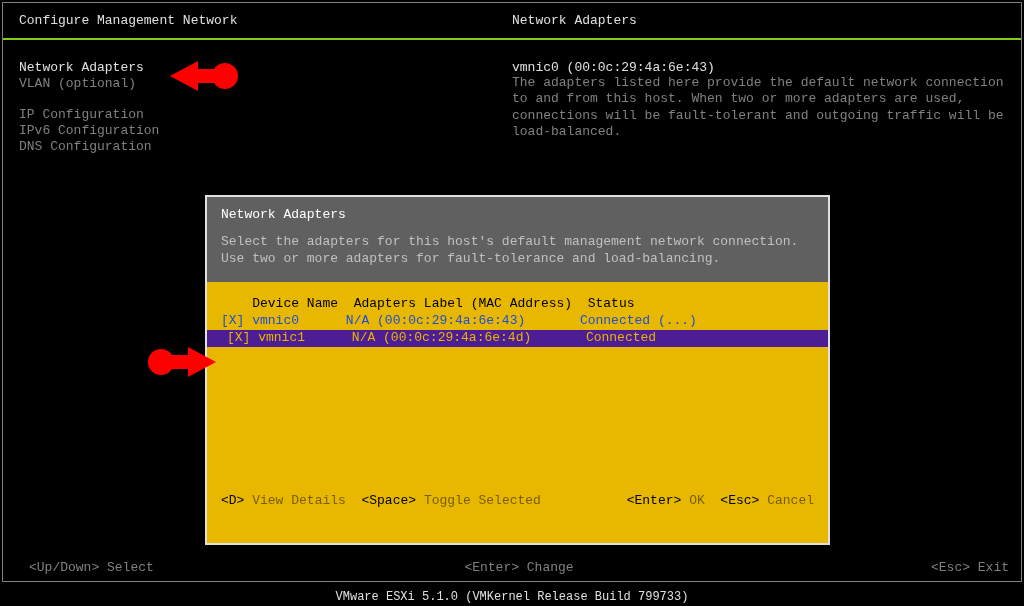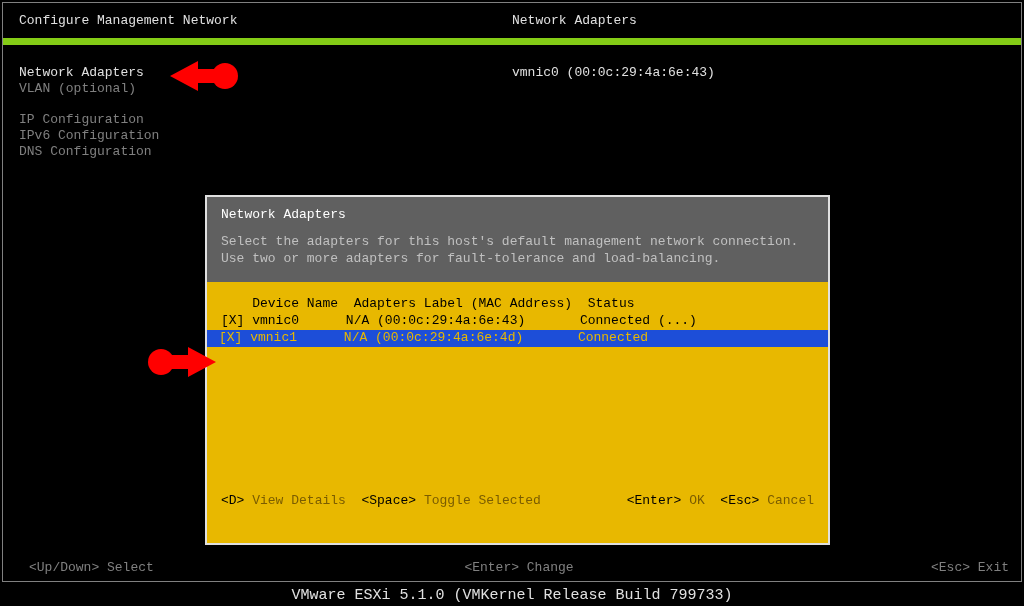--- a/index.html
+++ b/index.html
@@ -15,21 +15,21 @@
     }
     .container {
       border: 1px solid #808080;
       margin: 2px;
       height: 580px;
       position: relative;
     }
     .header-row {
       display: flex;
       padding: 10px 16px;
-      border-bottom: 7px solid #84cc16;
+      border-bottom: 2px solid #84cc16;
     }
     .header-left {
       width: 50%;
       color: #e0e0e0;
     }
     .header-right {
       width: 50%;
       color: #e0e0e0;
     }
     .content-area {
@@ -88,32 +88,32 @@
       color: #000;
       position: relative;
       height: calc(100% - 108px);
     }
     .table-header {
       color: #000;
       font-weight: normal;
       margin-bottom: 2px;
     }
     .adapter-row {
-      color: #000000;
+      color: #1d4ed8;
       line-height: 1.3;
       white-space: pre;
     }
     .adapter-row.selected {
-      background: #1d4ed8;
+      background: #4c1d95;
       color: #e8b800;
       display: inline-block;
       width: calc(100% + 28px);
       margin-left: -14px;
       margin-right: -14px;
-      padding-left: 12px;
+      padding-left: 20px;
     }
     .dialog-footer {
       position: absolute;
       bottom: 12px;
       left: 14px;
       right: 14px;
       color: #000;
     }
     .key-label {
       color: #000;
@@ -135,21 +135,21 @@
     .status-left { float: left; }
     .status-center { display: inline-block; position: absolute; left: 50%; transform: translateX(-50%); }
     .status-right { float: right; }
     .version-bar {
       position: absolute;
       bottom: 2px;
       left: 0;
       right: 0;
       text-align: center;
       color: #e0e0e0;
-      font-size: 15px;
+      font-size: 12px;
       margin-top: 8px;
     }
     .arrow {
       position: absolute;
       z-index: 20;
     }
     .arrow svg {
       display: block;
     }
   </style>
@@ -167,20 +167,21 @@
       <div class="menu-item active">Network Adapters</div>
       <div class="menu-item">VLAN (optional)</div>
       <div class="spacer"></div>
       <div class="menu-item">IP Configuration</div>
       <div class="menu-item">IPv6 Configuration</div>
       <div class="menu-item">DNS Configuration</div>
     </div>
 
     <div class="right-column">
       <div class="right-title">vmnic0 (00:0c:29:4a:6e:43)</div>
+      <div class="right-text">The adapters listed here provide the default network connection to and from this host. When two or more adapters are used, connections will be fault-tolerant and outgoing traffic will be load-balanced.</div>
     </div>
   </div>
 
   <div class="status-bar">
     <span class="status-left">&lt;Up/Down&gt; Select</span>
     <span class="status-center">&lt;Enter&gt; Change</span>
     <span class="status-right">&lt;Esc&gt; Exit</span>
   </div>
 </div>
 

